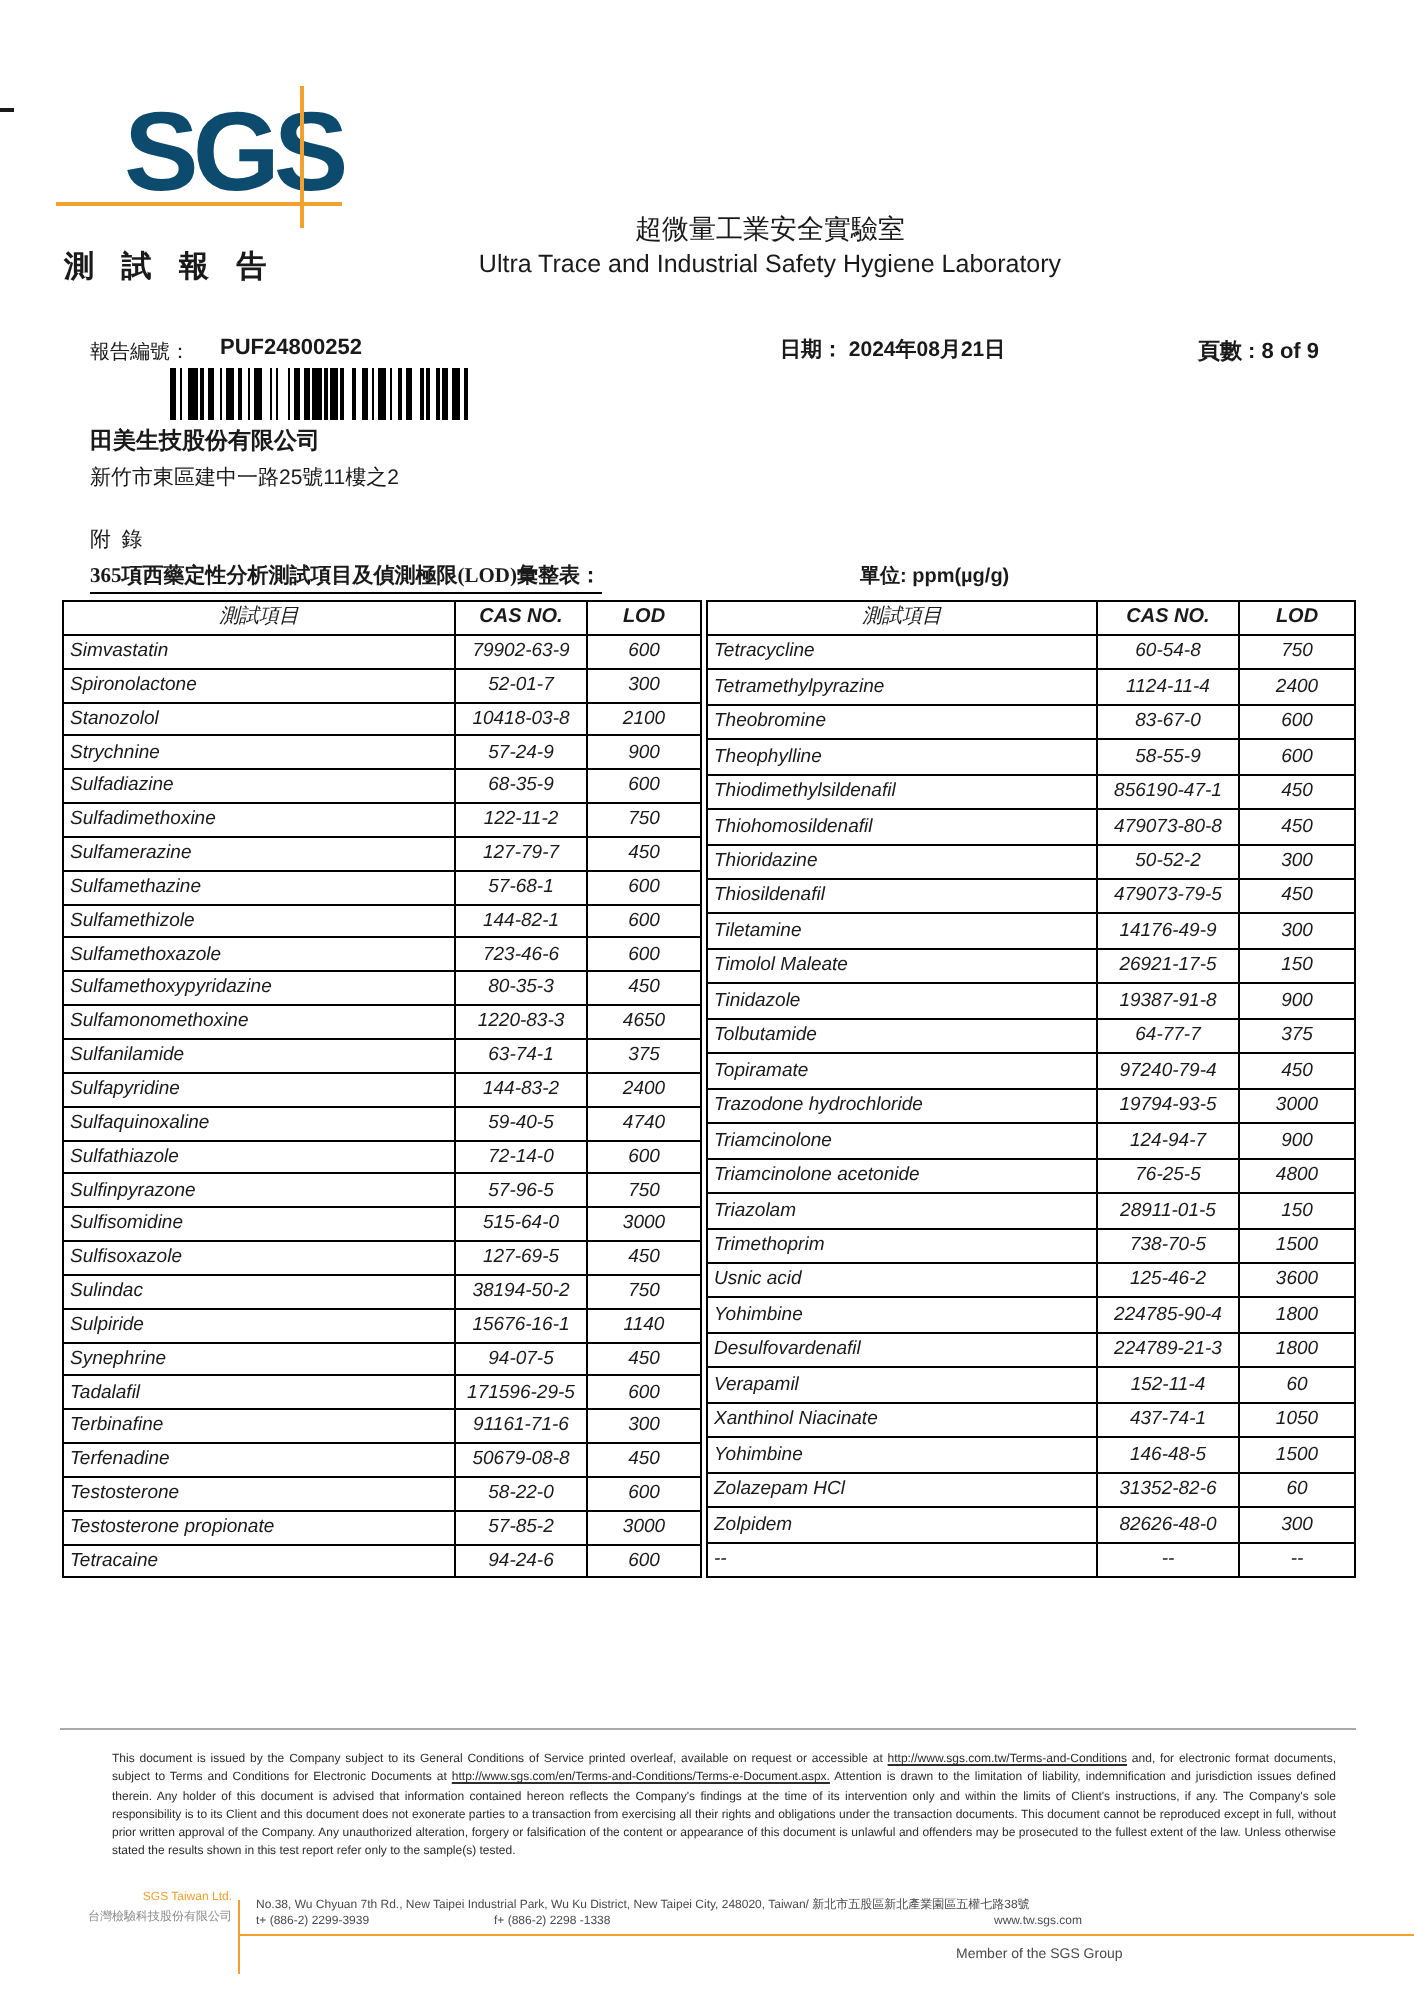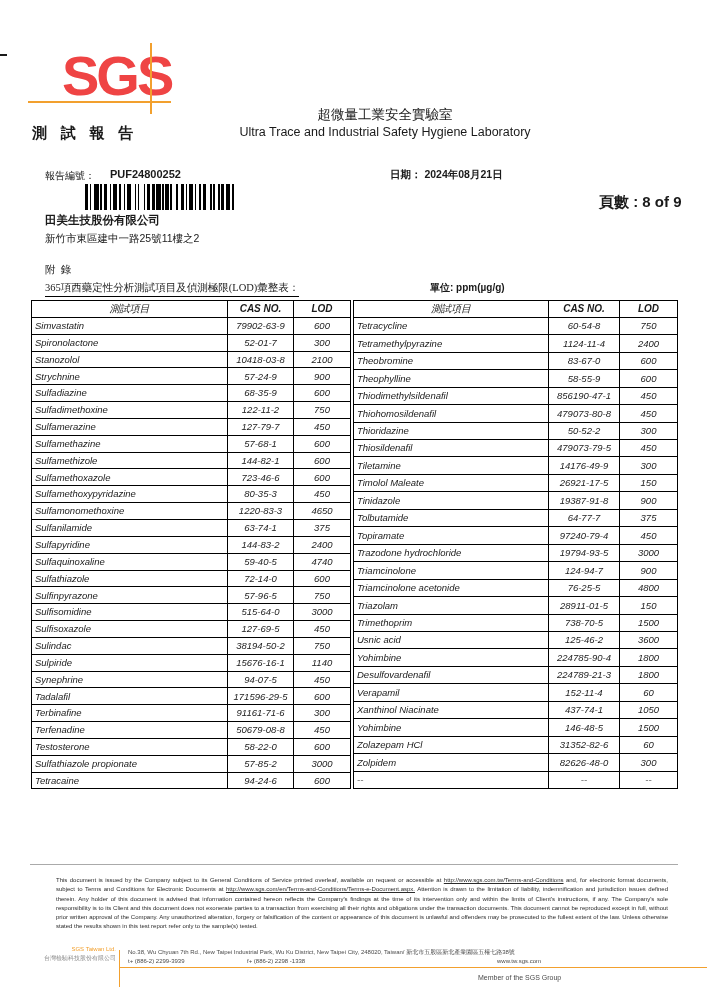--- a/index.html
+++ b/index.html
@@ -4,43 +4,43 @@
 <style>
   html,body{margin:0;padding:0;background:#e8e8e8;}
   .page{
     position:relative;width:707px;height:1000px;background:#ffffff;
     margin:0 auto;overflow:hidden;
     font-family:"Liberation Sans",sans-serif;color:#1a1a1a;
   }
   .abs{position:absolute;}
   
   .sgs-logo{left:62px;top:48px;font-weight:bold;font-size:56px;letter-spacing:-3px;
-    color:#ef4444;font-family:"Liberation Sans",sans-serif;line-height:1;}
+    color:#0c4a6e;font-family:"Liberation Sans",sans-serif;line-height:1;}
   .logo-hline{left:28px;top:101px;width:143px;height:2px;background:#f2a02e;}
   .logo-vline{left:150px;top:43px;width:2px;height:71px;background:#f2a02e;}
   .report-title{left:32px;top:124px;font-family:"Liberation Serif",serif;font-weight:bold;
     font-size:15px;letter-spacing:5px;white-space:pre;}
   .lab-zh{left:180px;top:106px;width:410px;text-align:center;
     font-family:"Liberation Serif",serif;font-size:13.5px;}
   .lab-en{left:180px;top:125px;width:410px;text-align:center;font-size:12.5px;}
   
   .meta-label{font-family:Liberation Sans, sans-serif;font-size:10px;}
   .meta-value{font-weight:bold;font-size:11px;}
   .rn-label{left:45px;top:169px;}
   .rn-value{left:110px;top:168px;}
   .date-line{left:390px;top:168px;font-weight:bold;font-size:10.5px;}
-  .page-line{left:599px;top:168px;font-weight:bold;font-size:15px;margin-top:25px;}
+  .page-line{left:599px;top:168px;font-weight:bold;font-size:11px;}
   .barcode{left:85px;top:184px;width:172px;height:26px;display:flex;align-items:stretch;}
   .barcode span{display:block;height:100%;}
   
   .company-name{left:45px;top:213px;font-weight:bold;font-size:11.5px;}
   .company-addr{left:45px;top:232px;font-size:10.5px;}
   
   .appendix-title{left:45px;top:263px;font-family:"Liberation Serif",serif;font-size:10.5px;white-space:pre;}
-  .table-caption{left:45px;top:281px;font-family:"Liberation Serif",serif;font-weight:normal;
+  .table-caption{left:45px;top:281px;font-family:"Liberation Serif",serif;font-weight:bold;
     font-size:10.5px;border-bottom:1px solid #000;padding-bottom:1px;}
   .unit-label{left:430px;top:281px;font-size:10px;font-weight:bold;}
   
   .tables{left:31px;top:300px;display:flex;gap:2px;font-style:italic;}
   table{border-collapse:collapse;table-layout:fixed;}
   td,th{border:1px solid #000;font-size:9.5px;overflow:hidden;white-space:nowrap;
     padding:0 2px;height:15.85px;line-height:1;}
   th{font-weight:bold;font-size:10px;text-align:center;}
   th.item-h{font-family:"Liberation Serif",serif;font-weight:normal;font-size:10px;}
   td.c-item{text-align:left;padding-left:3px;}
@@ -293,21 +293,21 @@
             <td class="c-item">Terfenadine</td>
             <td class="c-cas">50679-08-8</td>
             <td class="c-lod">450</td>
           </tr>
           <tr>
             <td class="c-item">Testosterone</td>
             <td class="c-cas">58-22-0</td>
             <td class="c-lod">600</td>
           </tr>
           <tr>
-            <td class="c-item">Sulfathiazole propionate</td>
+            <td class="c-item">Testosterone propionate</td>
             <td class="c-cas">57-85-2</td>
             <td class="c-lod">3000</td>
           </tr>
           <tr>
             <td class="c-item">Tetracaine</td>
             <td class="c-cas">94-24-6</td>
             <td class="c-lod">600</td>
           </tr>
         </tbody>
     </table>

